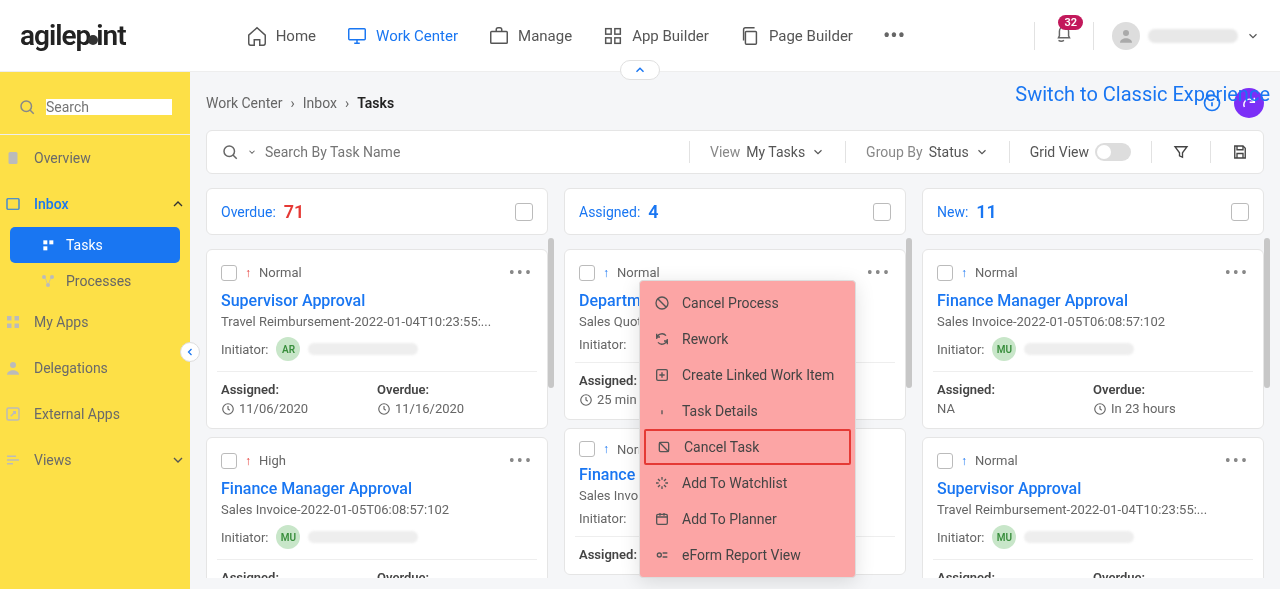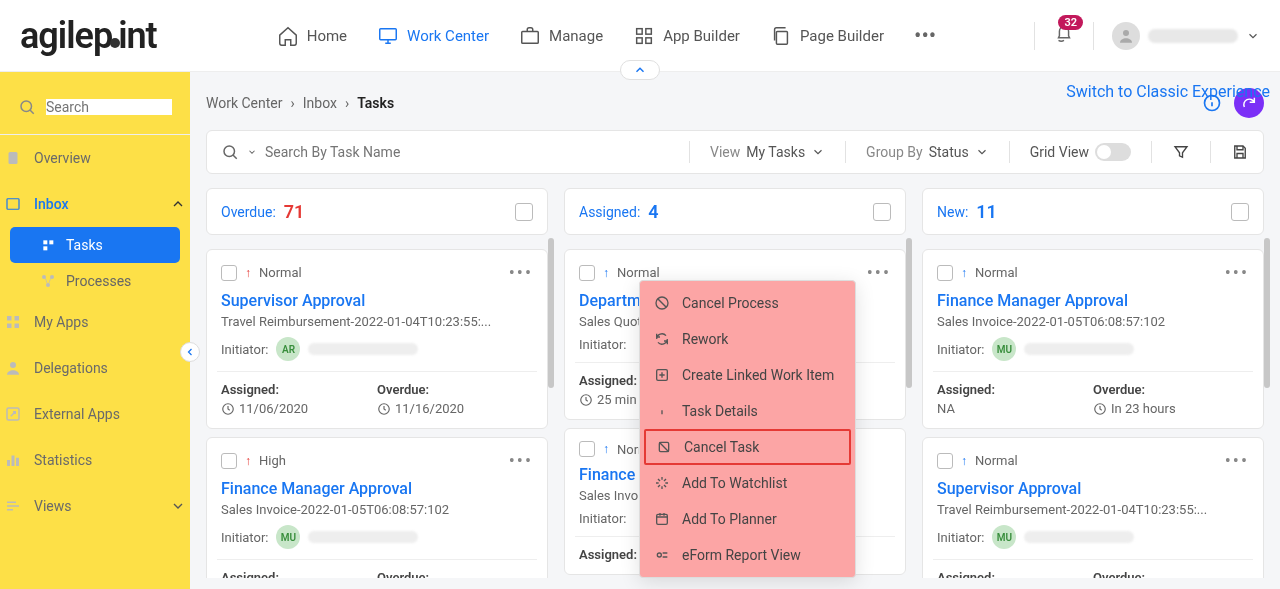--- a/index.html
+++ b/index.html
@@ -1,32 +1,32 @@
 <!DOCTYPE html>
 <html><head>
 <meta charset="utf-8">
 <style>
 *{box-sizing:border-box;margin:0;padding:0;font-family:-apple-system,BlinkMacSystemFont,"Segoe UI",Roboto,Arial,sans-serif}
 body{background:#f5f6f8;color:#333;font-size:14px;width:1280px;height:589px;overflow:hidden;position:relative}
 .topbar{background:#fff;height:72px;display:flex;align-items:center;padding:0 20px;border-bottom:1px solid #eee}
-.logo{font-size:36px;font-weight:600;color:#222;letter-spacing:-1px}
+.logo{font-size:28px;font-weight:600;color:#222;letter-spacing:-1px}
 .logo .dot{width:10px;height:10px;background:#333;border-radius:50%;display:inline-block;margin:0 -2px}
 .nav{display:flex;gap:30px;margin-left:120px}
 .nav-item{display:flex;align-items:center;gap:8px;color:#555;cursor:pointer;font-size:15px}
 .nav-item.active{color:#1976f2}
 .nav-item svg{width:22px;height:22px}
 .topbar-right{margin-left:auto;display:flex;align-items:center;gap:18px}
 .bell-wrap{position:relative}
 .badge{position:absolute;top:-8px;right:-8px;background:#c2185b;color:#fff;font-size:11px;font-weight:600;border-radius:10px;padding:1px 6px}
 .user-area{display:flex;align-items:center;gap:8px;cursor:pointer}
 .user-avatar{width:28px;height:28px;border-radius:50%;background:#ddd;display:flex;align-items:center;justify-content:center}
 .user-mask{width:90px;height:14px;background:#e8e8e8;border-radius:7px;filter:blur(1px)}
 .divider-v{width:1px;height:28px;background:#e2e2e2}
 .collapse-hndl{position:absolute;left:50%;top:60px;transform:translateX(-50%);width:40px;height:20px;background:#fff;border:1px solid #e0e0e0;border-radius:999px;display:flex;align-items:center;justify-content:center;color:#1976f2;cursor:pointer;z-index:5}
-.switch-link{position:absolute;right:10px;top:82px;color:#1976f2;font-size:16px;cursor:pointer}
+.switch-link{position:absolute;right:10px;top:82px;color:#1976f2;font-size:20px;cursor:pointer}
 .main{display:flex;height:calc(100% - 72px)}
 .sidebar{width:190px;background:#fde047;padding-top:20px;position:relative;flex:none}
 .collapse-side{position:absolute;right:-10px;top:270px;width:20px;height:20px;background:#fff;border:1px solid #ddd;border-radius:50%;display:flex;align-items:center;justify-content:center;color:#1976f2;cursor:pointer}
 .search-row{display:flex;align-items:center;gap:10px;padding:6px 18px 18px;border-bottom:1px solid #eee;color:#888}
 .search-row input{border:none;outline:none;font-size:14px;width:100%}
 .side-item{display:flex;align-items:center;gap:12px;padding:14px 4px;color:#6a6a6a;cursor:pointer}
 .side-item.exp{color:#1976f2;font-weight:500}
 .side-item .caret{margin-left:auto}
 .side-sub{padding:10px 18px 10px 40px;display:flex;align-items:center;gap:10px;color:#666;cursor:pointer}
 .side-sub.sel{background:#1976f2;color:#fff;margin:0 10px;border-radius:5px;padding-left:30px}
@@ -211,28 +211,20 @@
       <span>Delegations</span>
     </div>
     <div class="side-item">
       <svg width="18" height="18" viewBox="0 0 24 24" fill="none" stroke="#bbb" stroke-width="2">
           <rect x="4" y="4" width="16" height="16" rx="2"></rect>
           <path d="M9 15l6-6M12 9h3v3"></path>
         </svg>
       <span>External Apps</span>
     </div>
     <div class="side-item">
-      <svg width="18" height="18" viewBox="0 0 24 24" fill="#bbb">
-          <rect x="4" y="12" width="4" height="8"></rect>
-          <rect x="10" y="6" width="4" height="14"></rect>
-          <rect x="16" y="9" width="4" height="11"></rect>
-        </svg>
-      <span>Statistics</span>
-    </div>
-    <div class="side-item">
       <svg width="18" height="18" viewBox="0 0 24 24" fill="none" stroke="#bbb" stroke-width="2">
           <path d="M4 7h12M4 12h16M4 17h8"></path>
         </svg>
       <span>Views</span>
       <svg class="caret" width="16" height="16" viewBox="0 0 24 24" fill="none" stroke="#555" stroke-width="2">
           <path d="M6 9l6 6 6-6"></path>
         </svg>
     </div>
     <div class="collapse-side">
       <svg width="12" height="12" viewBox="0 0 24 24" fill="none" stroke="currentColor" stroke-width="2.5">

